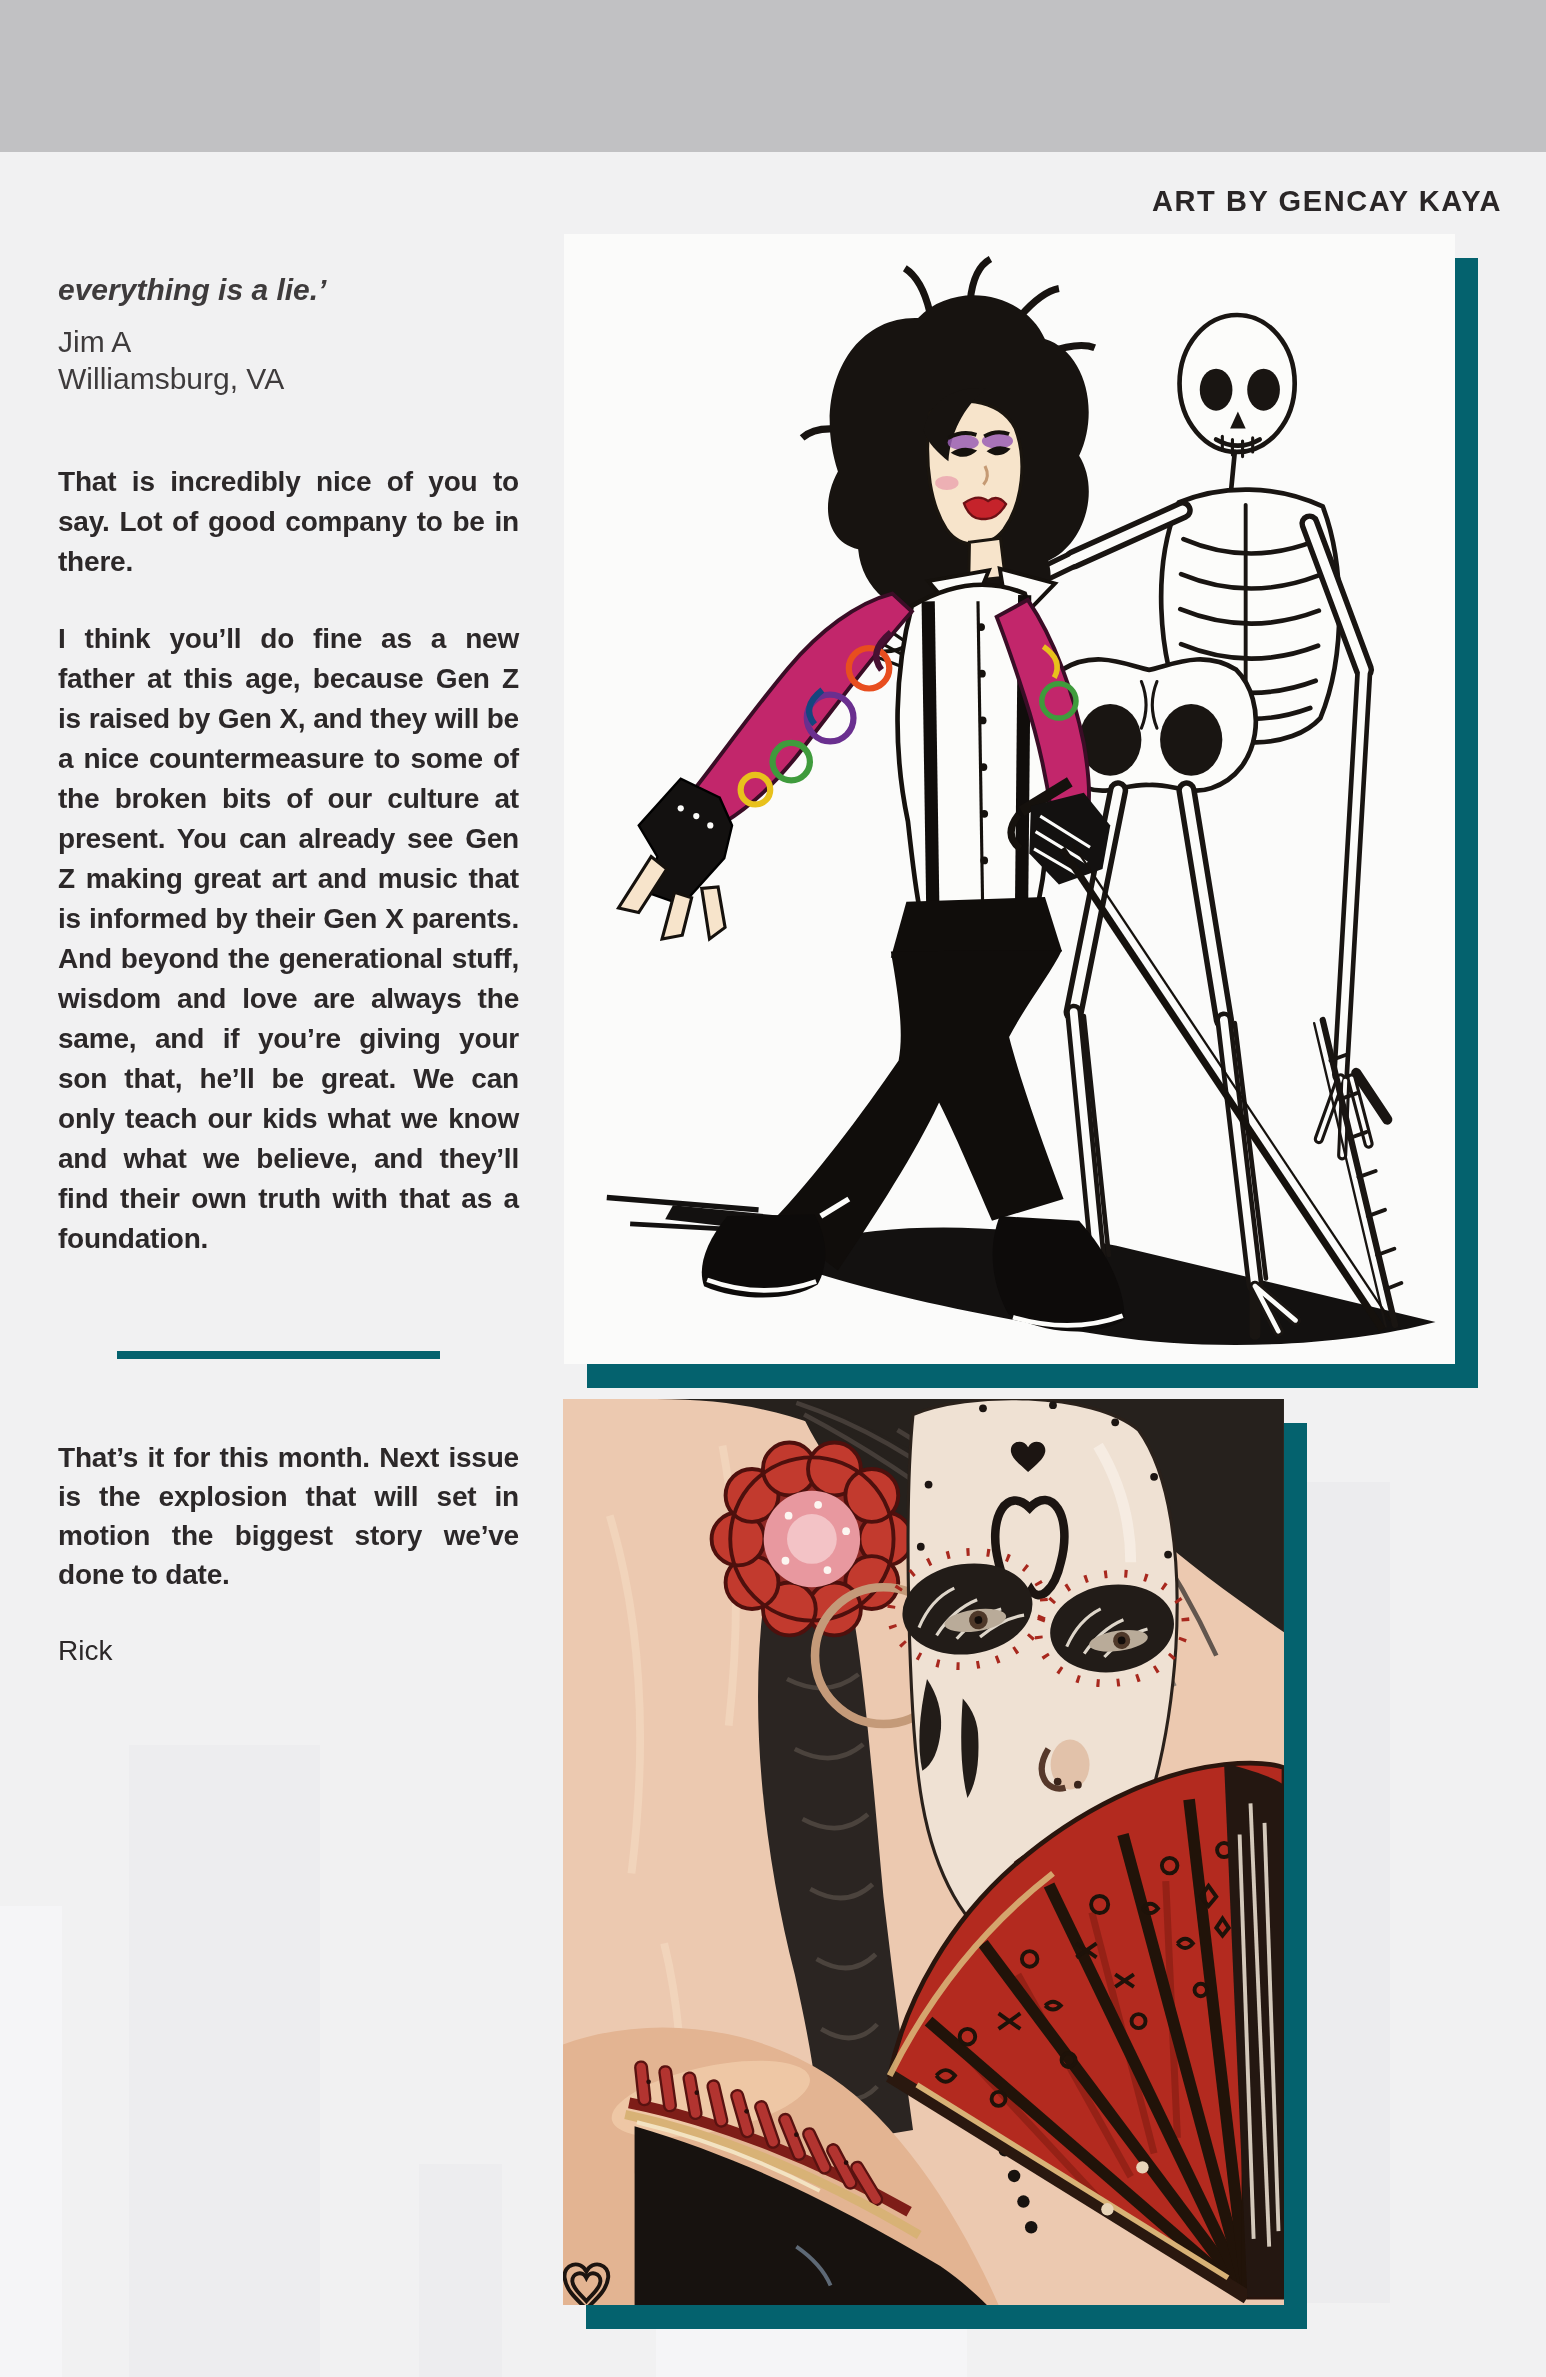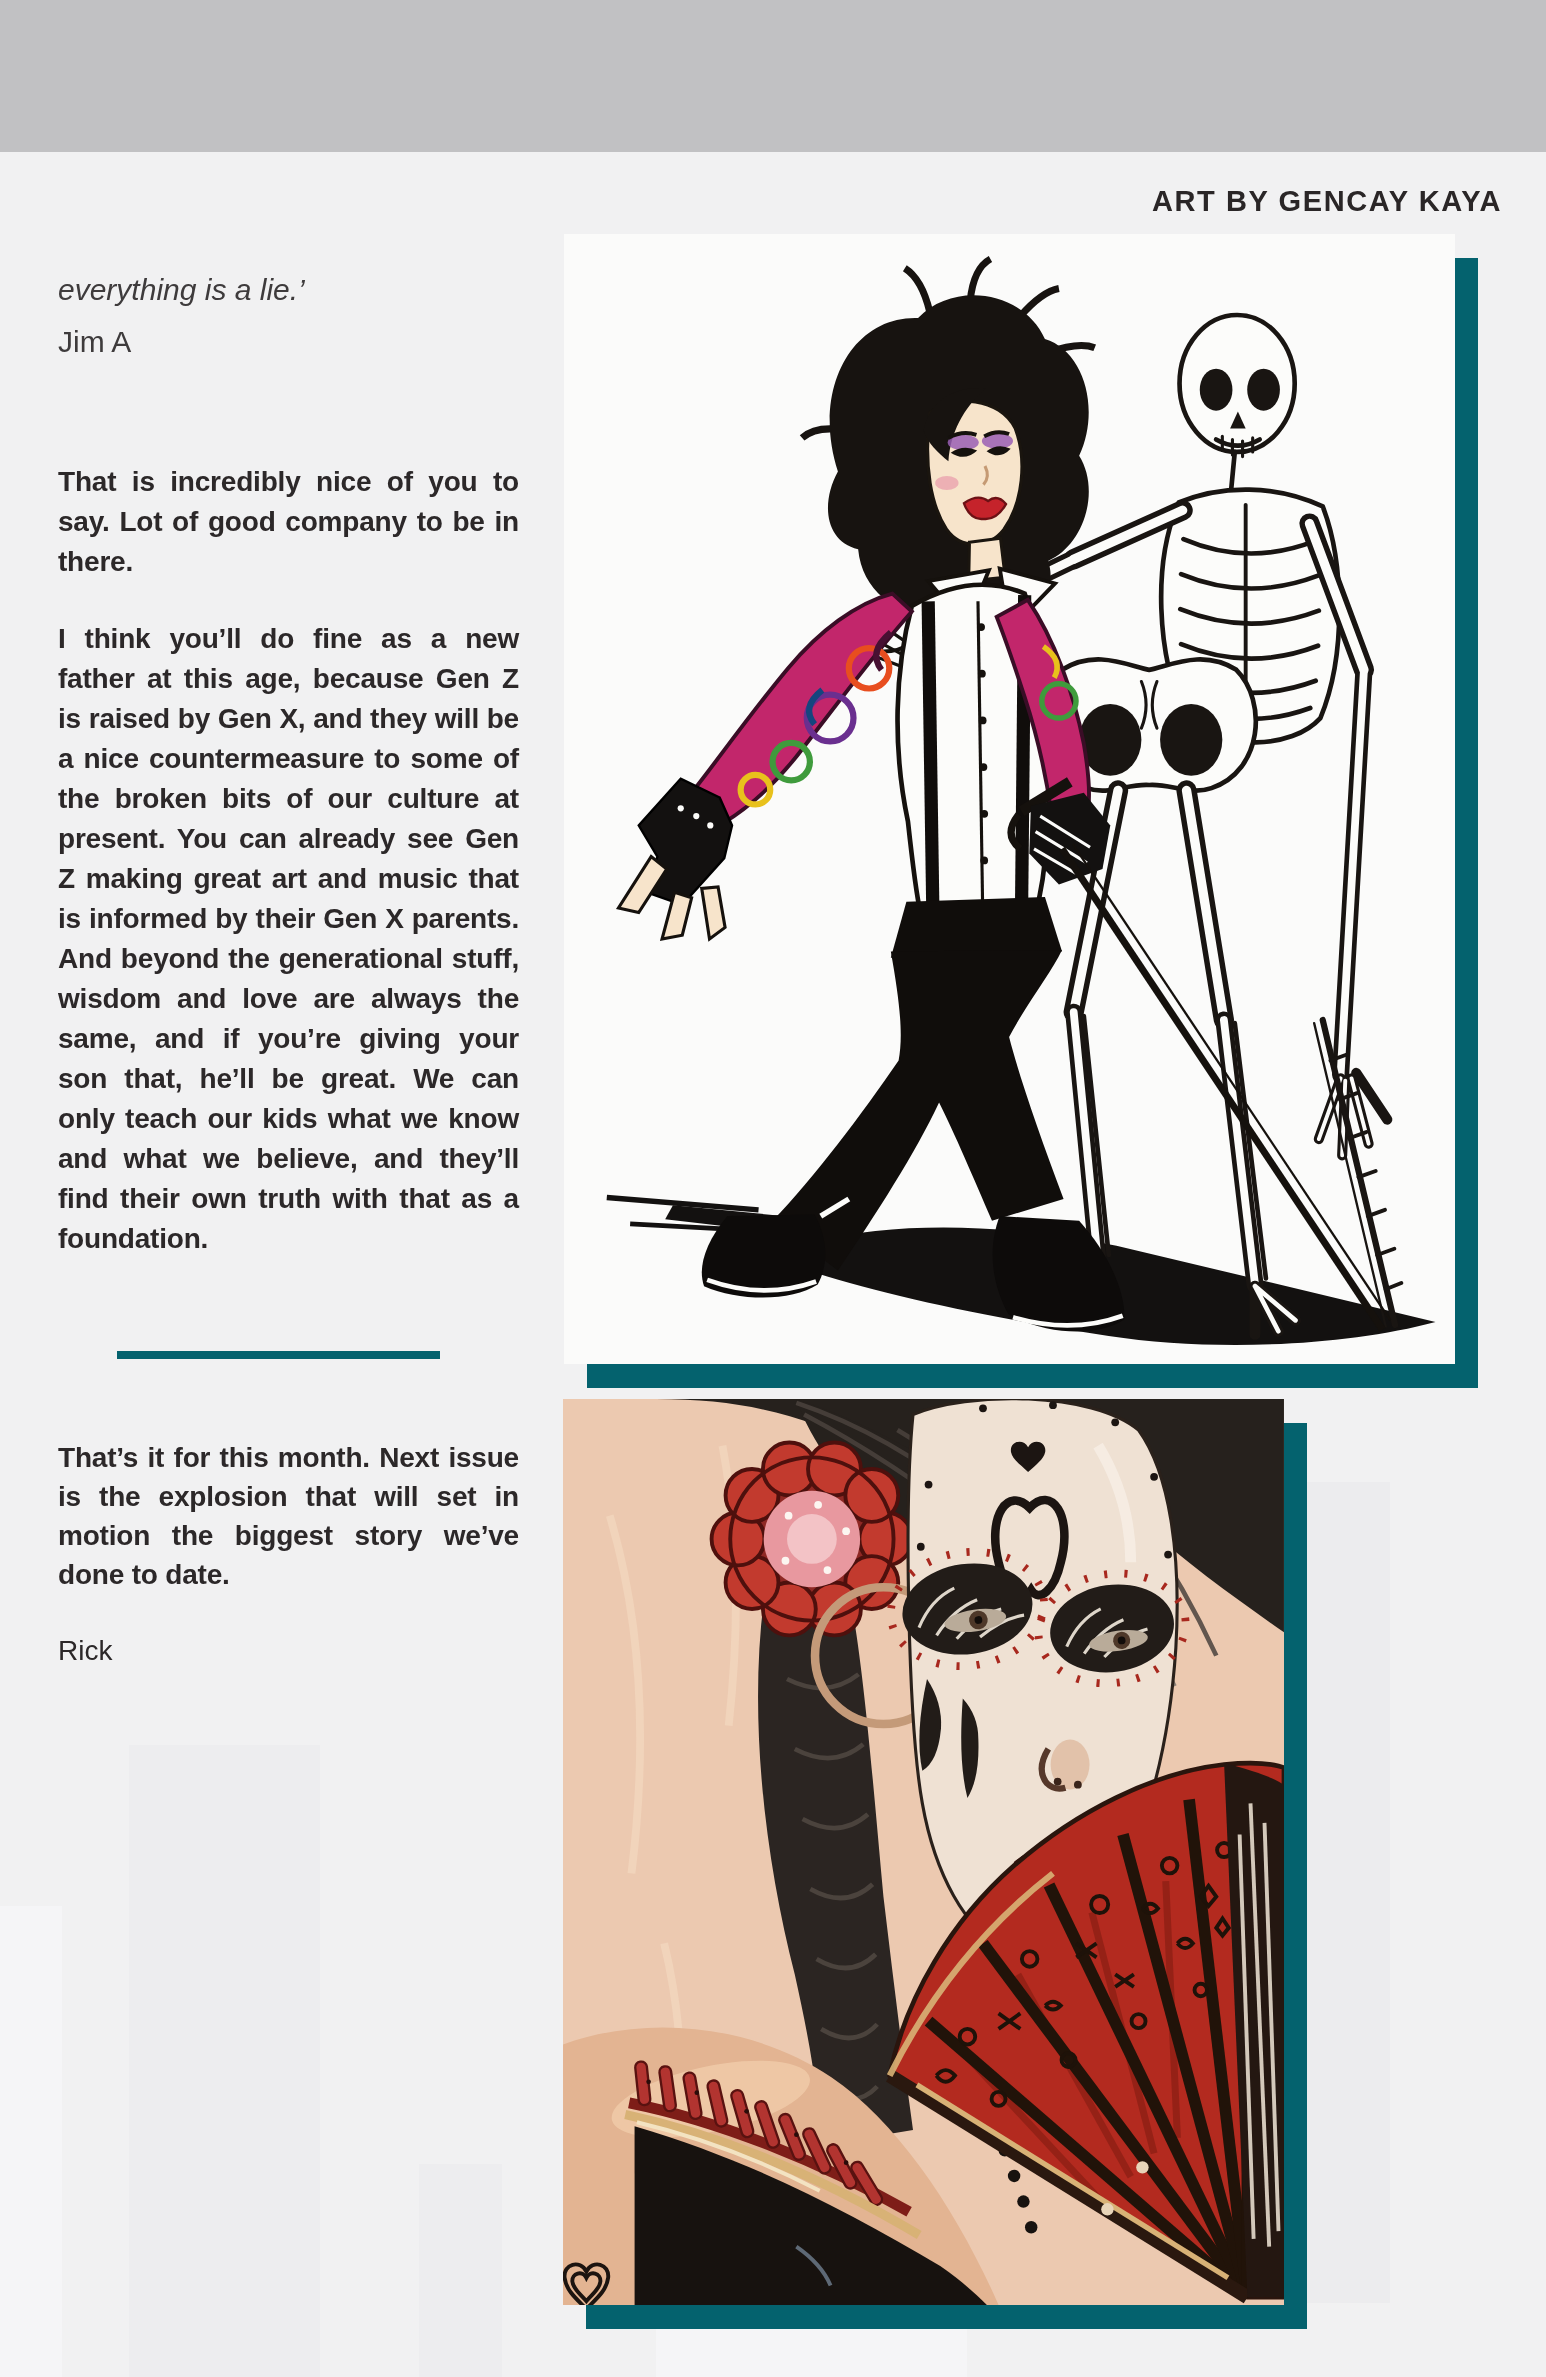--- a/index.html
+++ b/index.html
@@ -15,21 +15,21 @@
   .b1{left:129px;top:1745px;width:191px;height:632px;background:#ededef;}
   .b2{left:419px;top:2164px;width:83px;height:213px;background:#ededef;}
   .b3{left:1307px;top:1482px;width:83px;height:821px;background:#ececee;}
   .b4{left:0;top:1906px;width:62px;height:471px;background:#f5f5f7;}
   .b5{left:656px;top:2328px;width:311px;height:49px;background:#f5f5f7;}
   .credit-top{
     top:185px; right:93px; text-align:right;
     font-size:29px; font-weight:700; letter-spacing:1.6px; color:var(--ink,#2a2627);
   }
   .col{left:58px; width:461px;}
-  .quote{top:240px; font-size:30px; font-style:italic; color:var(--text-gray,#3e3b3c); line-height:39px;}
+  .quote{top:240px; font-size:30px; font-style:italic; color:var(--text-gray,#3e3b3c); line-height:39px;font-weight:bold;}
   .sender{top:323px; font-size:30px; color:var(--text-gray,#3e3b3c); line-height:37px;}
   .para{
     font-weight:700; font-size:28px; line-height:40px; text-align:justify;
     color:var(--text-dark,#2c2829); letter-spacing:-0.2px;
   }
   .p1{top:434px;} .p2{top:591px;} .p3{top:1410px; line-height:39px;}
   .divider{left:117px;top:1351px;width:323px;height:7.8px;background:var(--teal,#04626e);}
   .sig{top:1603px;font-weight:400;font-size:28px;color:var(--text-dark,#2c2829);margin-top:32px;}
   .credit-bottom{
     left:75px; top:2197px; width:467px; text-align:right;
@@ -429,20 +429,21 @@
         <path d="M30,1122 c-8,-16 -30,-10 -28,8 c2,16 14,26 28,40 c14,-14 26,-24 28,-40 c2,-18 -20,-24 -28,-8 z"></path>
         <path d="M30,1130 c-5,-10 -19,-6 -18,5 c1,10 11,16 18,25 c7,-9 17,-15 18,-25 c1,-11 -13,-15 -18,-5 z"></path>
       </g>
     </svg>
   </div>
 
   <div>
     <p class="abs col quote">everything is a lie.’</p>
     <div class="abs col sender">
       <div>Jim A</div>
+      <div>Williamsburg, VA</div>
     </div>
     <p class="abs col para p1">That is incredibly nice of you to say. Lot of good company to be in there.</p>
     <p class="abs col para p2">I think you’ll do fine as a new father at this age, because Gen Z is raised by Gen X, and they will be a nice countermea­sure to some of the broken bits of our culture at present. You can already see Gen Z making great art and music that is informed by their Gen X parents. And beyond the generational stuff, wisdom and love are always the same, and if you’re giving your son that, he’ll be great. We can only teach our kids what we know and what we believe, and they’ll find their own truth with that as a foundation.</p>
     <div class="abs divider"></div>
     <p class="abs col para p3">That’s it for this month. Next issue is the explosion that will set in motion the biggest story we’ve done to date.</p>
     <p class="abs col sig">Rick</p>
   </div>
 
   <div class="abs credit-bottom">
   </div>

